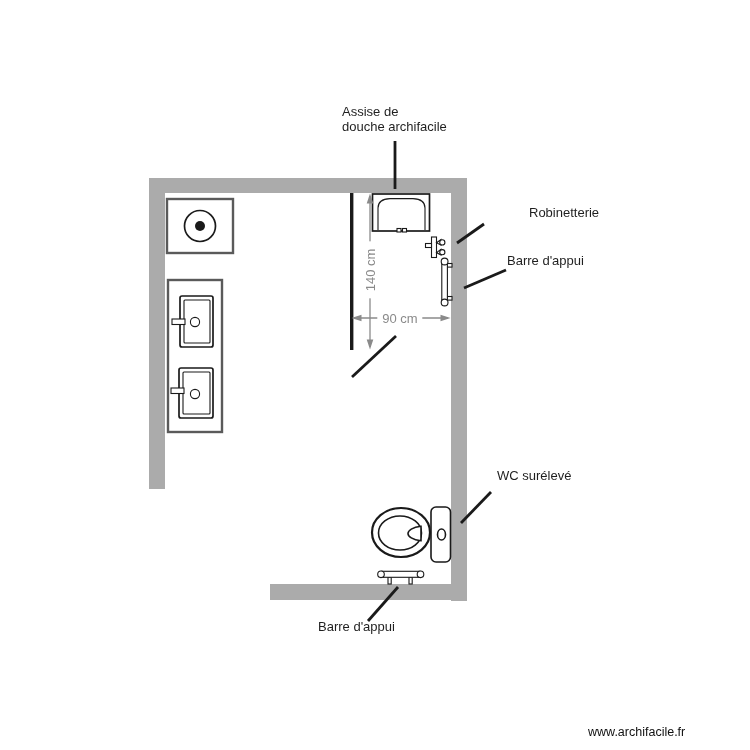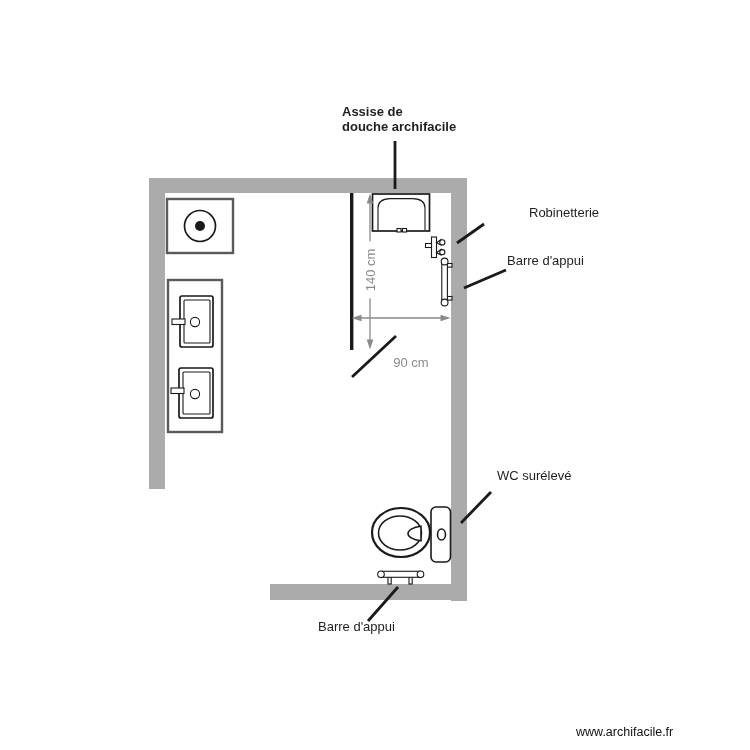--- a/index.html
+++ b/index.html
@@ -126,32 +126,32 @@
     <g class="leader">
       <line x1="395" y1="141" x2="395" y2="189"></line>
       <line x1="484" y1="224" x2="457" y2="243"></line>
       <line x1="506" y1="270" x2="464" y2="288"></line>
       <line x1="352" y1="377" x2="396" y2="336"></line>
       <line x1="491" y1="492" x2="461" y2="523"></line>
       <line x1="368" y1="621" x2="398" y2="587"></line>
     </g>
   </svg>
 
-  <div class="label" style="left:342px;top:105px;font-weight:bold;">
+  <div class="label" style="left:342px;top:105px;">
     <div>Assise de</div>
     <div>douche archifacile</div>
   </div>
 
   <div class="label" style="left:485px;top:206px;margin-left:44px;">Robinetterie</div>
 
   <div class="label" style="left:507px;top:254px;">Barre d'appui</div>
 
 
   <div class="label" style="left:497px;top:469px;">WC surélevé</div>
 
   <div class="label" style="left:318px;top:620px;">Barre d'appui</div>
 
   <div class="dim-text rot" style="left:370px;top:270px;">140 cm</div>
 
-  <div class="dim-text" style="left:411px;top:318px;margin-top:44px;">90 cm</div>
+  <div class="dim-text" style="left:400px;top:318px;">90 cm</div>
 
-  <div class="watermark" style="left:576px;top:725px;">www.archifacile.fr</div>
+  <div class="watermark" style="left:588px;top:725px;">www.archifacile.fr</div>
 </div>
 
 </body></html>

